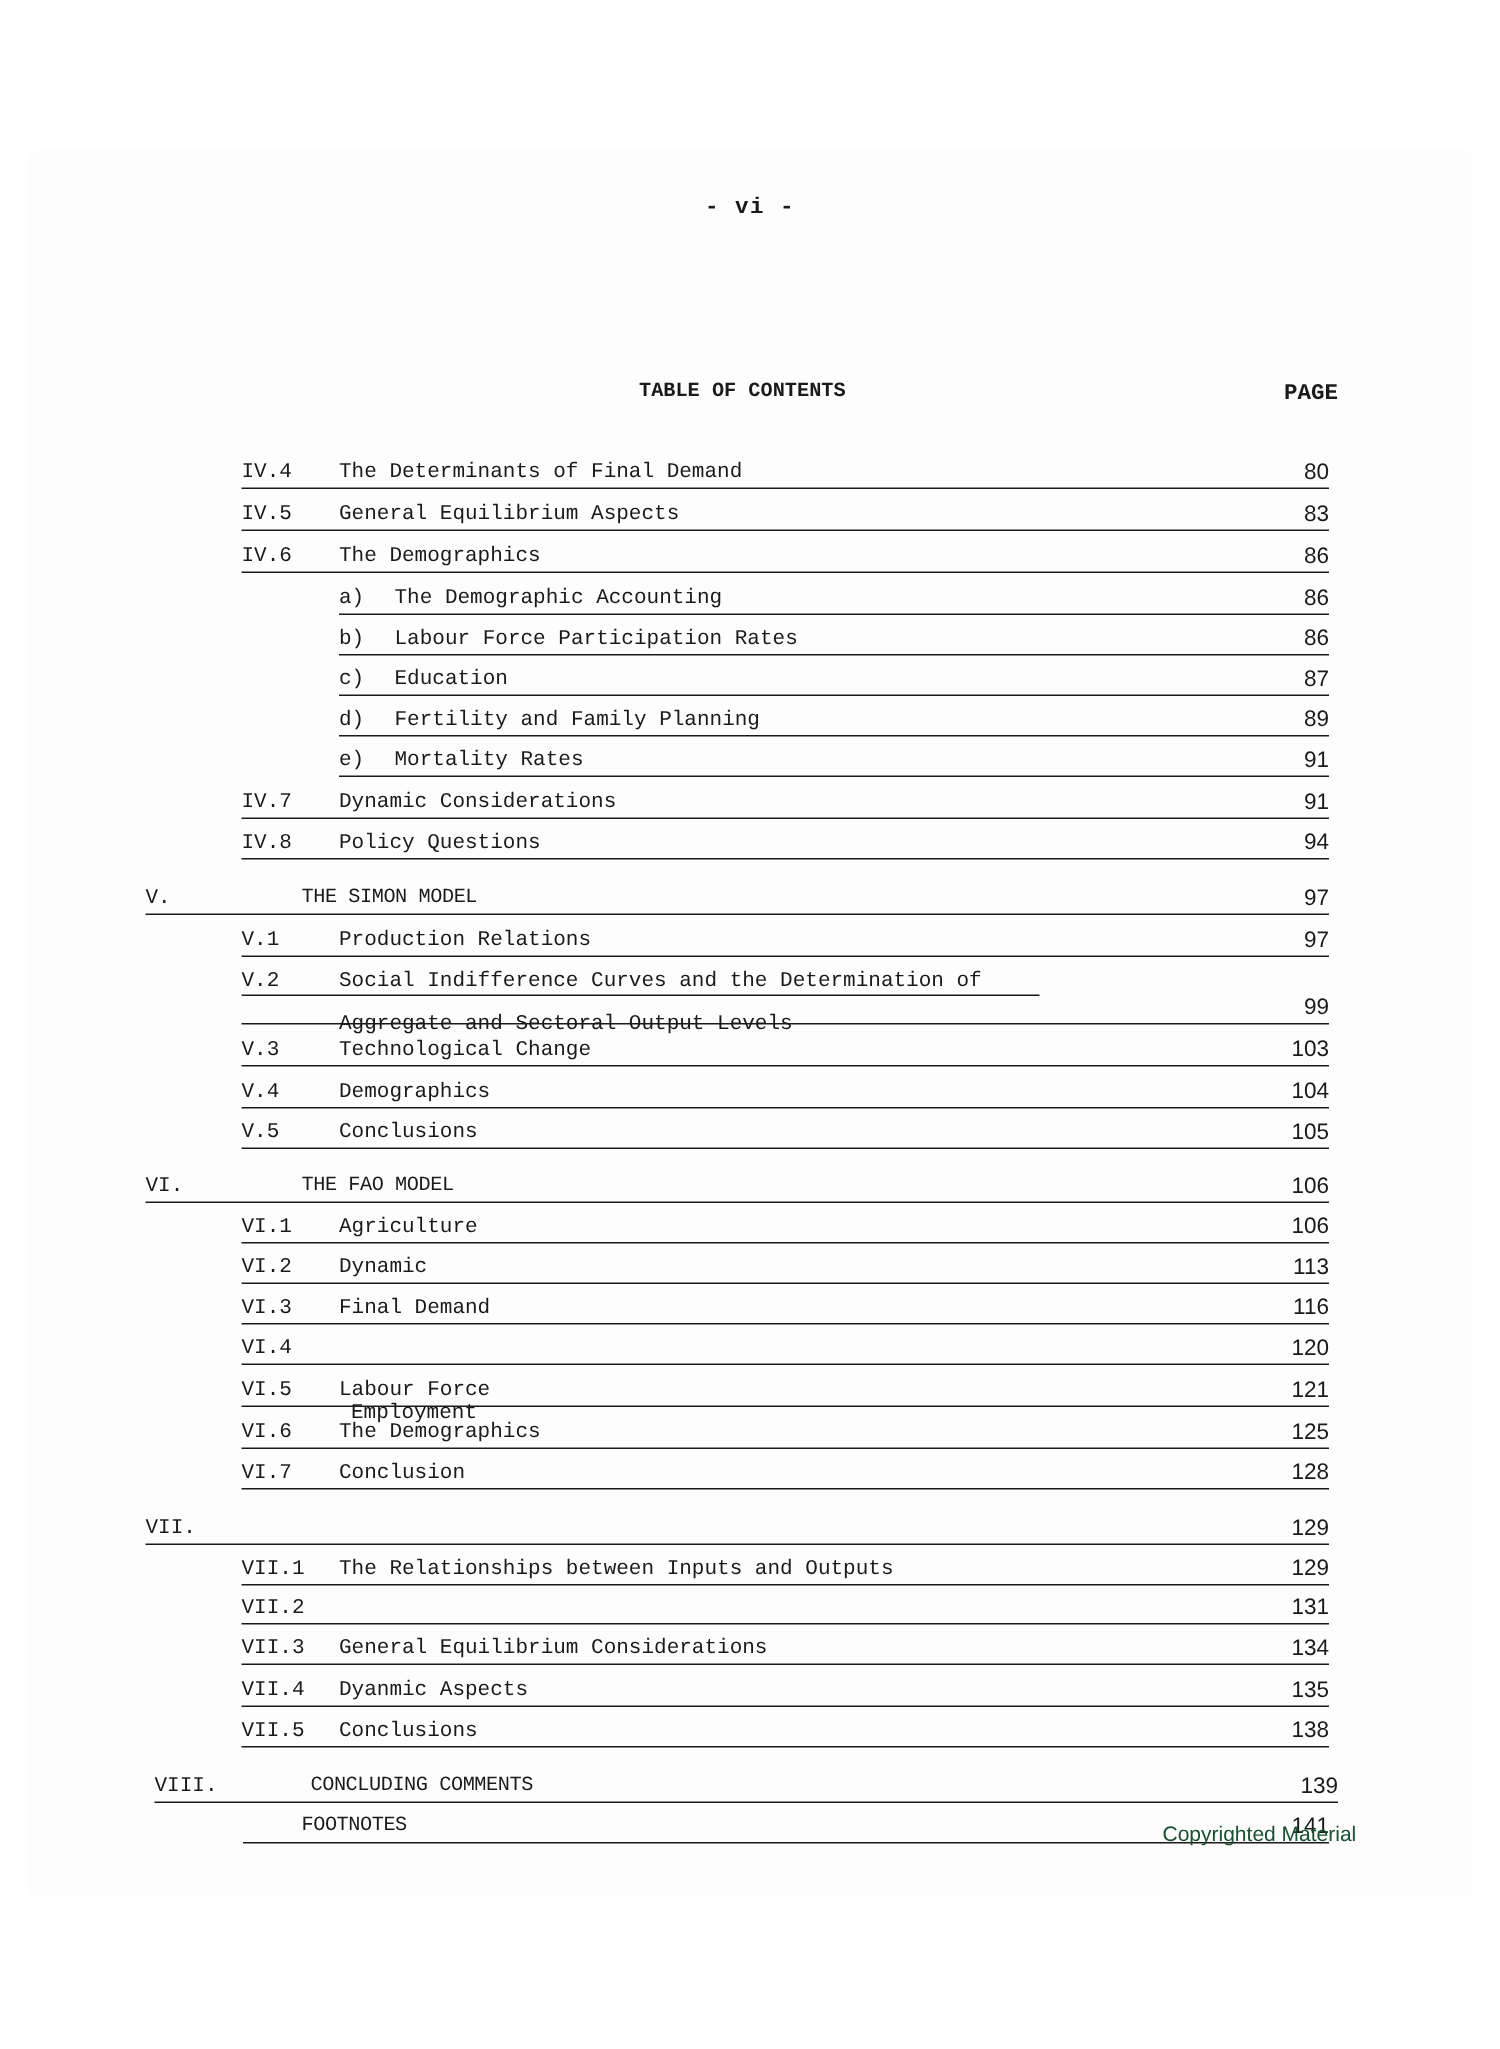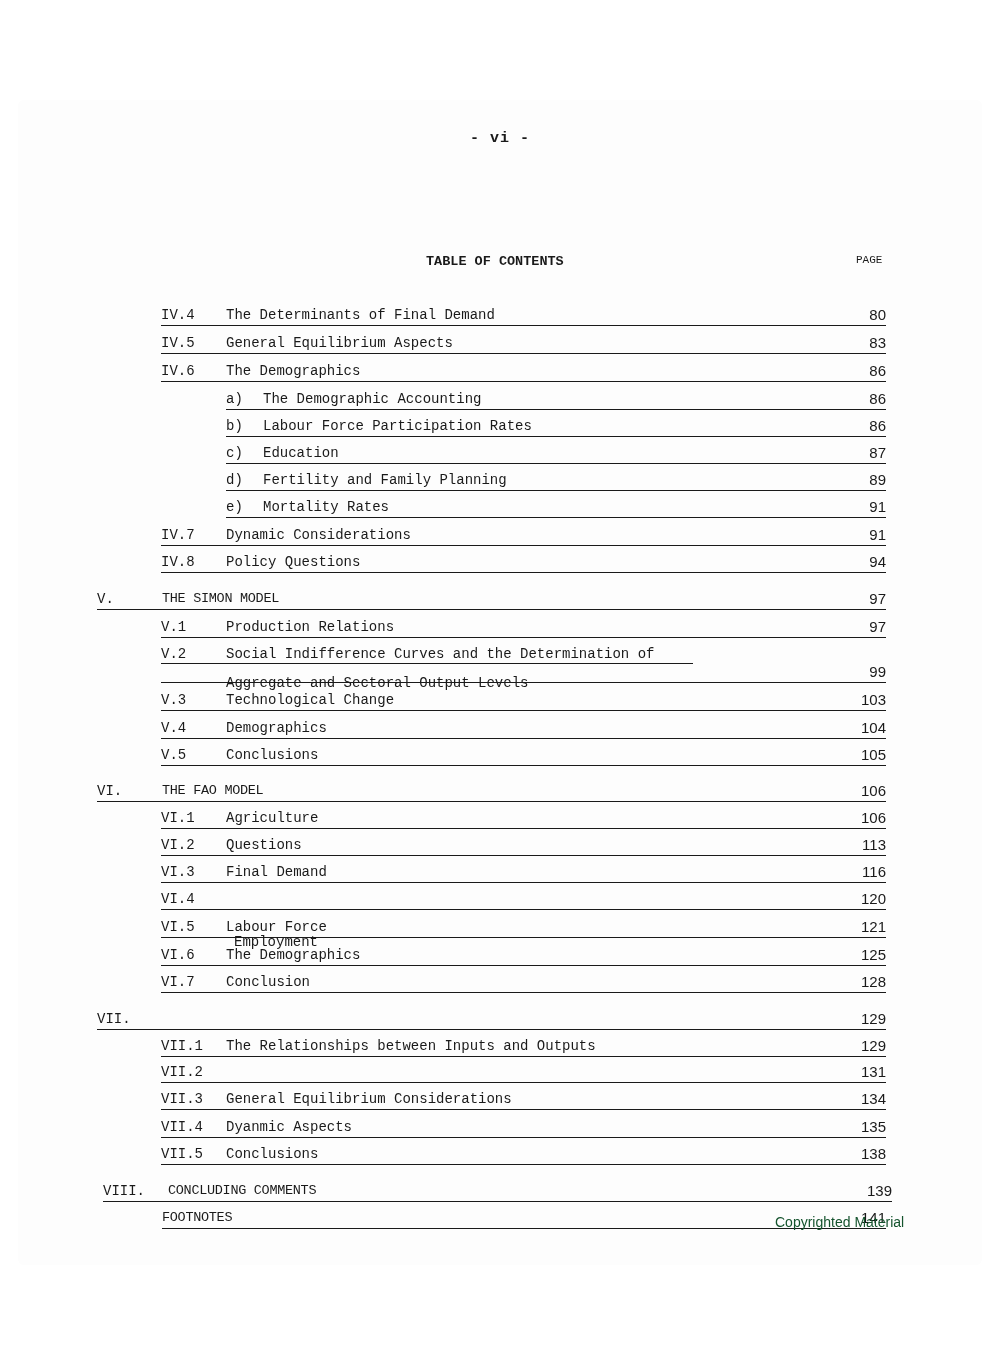--- a/index.html
+++ b/index.html
@@ -13,30 +13,30 @@
     background: #fdfdfd; border-radius: 6px;
   }
   .folio {
     position: absolute; top: 130px; left: 0; width: 1000px; text-align: center;
     font-size: 15px; font-weight: bold; letter-spacing: 1px;
   }
   .toc-title {
     position: absolute; top: 254px; left: 426px; font-size: 13.5px; font-weight: bold;
   }
   .page-col-title {
-    position: absolute; top: 254px; left: 856px; font-size: 11px; font-weight: normal;
+    position: absolute; top: 254px; left: 856px; font-size: 15px; font-weight: bold;
   }
   .entry {
     position: absolute; height: 20px; font-size: 14px; line-height: 18px;
     border-bottom: 1.6px solid #1a1a1a; box-sizing: border-box; white-space: nowrap;
   }
   .entry .num { position: absolute; left: 0; top: 0; }
   .entry .title { position: absolute; top: 0; }
   .entry .pg { position: absolute; right: 0; top: 0; font-family: "Liberation Sans Narrow", "Liberation Sans", sans-serif; font-size: 15px; }
-  .entry.chapter .title { font-size: 13.5px; letter-spacing: -0.3px; }
+  .entry.chapter .title { font-size: 13.5px; letter-spacing: -0.3px; margin-left: 39px; }
   .entry.two-line { height: 38px; }
   .entry.two-line .title2 { position: absolute; top: 18px; }
   .entry.two-line .pg { top: 18px; }
   .wline1 { position: absolute; top: 0; height: 19px; border-bottom: 1.4px solid #1a1a1a; box-sizing: border-box; }
   .watermark {
     position: absolute; left: 775px; top: 1214px; font-family: "Liberation Sans", sans-serif;
     font-size: 14px; color: #14532d;
   }
 </style>
 </head>
@@ -137,21 +137,21 @@
   <span class="title" style="left:65px;">THE FAO MODEL</span>
   <span class="pg">106</span>
 </div>
 <div class="entry" style="left:161px; top:809px; width:725px;">
   <span class="num">VI.1</span>
   <span class="title" style="left:65px;">Agriculture</span>
   <span class="pg">106</span>
 </div>
 <div class="entry" style="left:161px; top:836px; width:725px;">
   <span class="num">VI.2</span>
-  <span class="title" style="left:65px;">Questions</span>
+  <span class="title" style="left:65px;">Dynamic</span>
   <span class="pg">113</span>
 </div>
 <div class="entry" style="left:161px; top:863px; width:725px;">
   <span class="num">VI.3</span>
   <span class="title" style="left:65px;">Final Demand</span>
   <span class="pg">116</span>
 </div>
 <div class="entry" style="left:161px; top:890px; width:725px;">
   <span class="num">VI.4</span>
   <span class="title" style="left:73px;margin-top:43px;">Employment</span>

